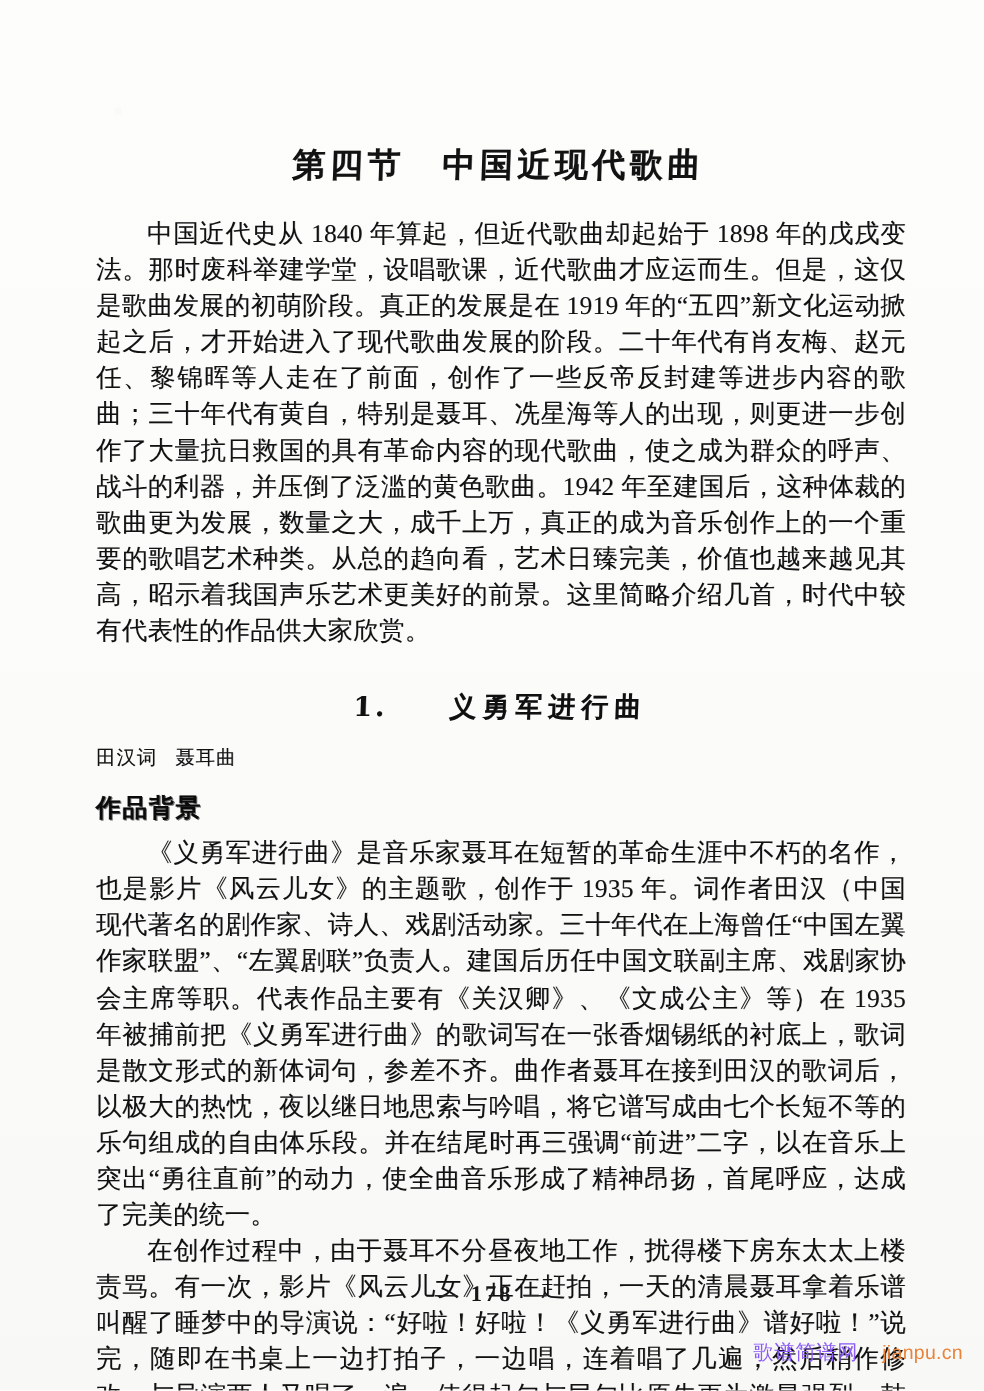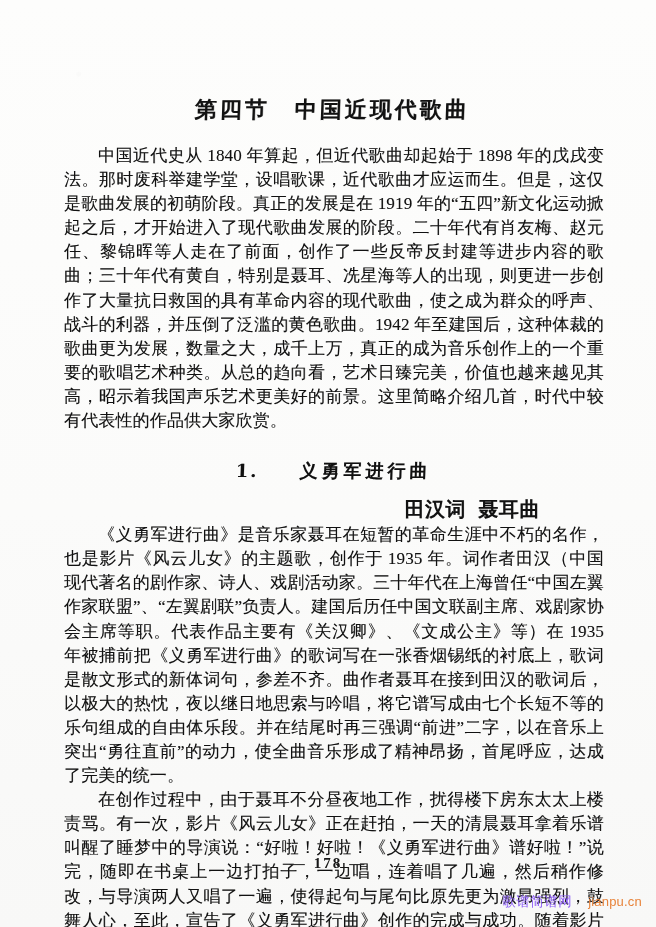--- a/index.html
+++ b/index.html
@@ -80,23 +80,22 @@
   .song-heading .num {
     letter-spacing: 2px;
     font-style: normal;
   }
 
   
   .credits {
     margin: 0;
     padding-top: 13px;
     padding-right: 64px;
-    text-align: right;
-    font-size: 20px;
-    font-weight: 700;
+    font-size: 13px;
+    font-weight: 400;
     letter-spacing: 0.6px;
     color: #121212;
     text-shadow: 0.3px 0.2px 0 rgba(0,0,0,0.3);
   }
   .credits .gap { display: inline-block; width: 12px; }
 
   
   .subheading {
     margin: 0;
     padding-top: 14px;
@@ -165,20 +164,21 @@
   <h2 class="song-heading">
     <span class="num">1.</span>
     <span class="spacer">&nbsp;&nbsp;</span>
     <span>义勇军进行曲</span>
   </h2>
 
   <p class="credits">
     <span>田汉词</span><span class="gap"></span><span>聂耳曲</span>
   </p>
 
+  <h3 class="subheading">作品背景</h3>
 
   <p class="para">《义勇军进行曲》是音乐家聂耳在短暂的革命生涯中不朽的名作，也是影片《风云儿女》的主题歌，创作于 1935 年。词作者田汉（中国现代著名的剧作家、诗人、戏剧活动家。三十年代在上海曾任“中国左翼作家联盟”、“左翼剧联”负责人。建国后历任中国文联副主席、戏剧家协会主席等职。代表作品主要有《关汉卿》、《文成公主》等）在 1935 年被捕前把《义勇军进行曲》的歌词写在一张香烟锡纸的衬底上，歌词是散文形式的新体词句，参差不齐。曲作者聂耳在接到田汉的歌词后，以极大的热忱，夜以继日地思索与吟唱，将它谱写成由七个长短不等的乐句组成的自由体乐段。并在结尾时再三强调“前进”二字，以在音乐上突出“勇往直前”的动力，使全曲音乐形成了精神昂扬，首尾呼应，达成了完美的统一。</p>
 
   <p class="para">在创作过程中，由于聂耳不分昼夜地工作，扰得楼下房东太太上楼责骂。有一次，影片《风云儿女》正在赶拍，一天的清晨聂耳拿着乐谱叫醒了睡梦中的导演说：“好啦！好啦！《义勇军进行曲》谱好啦！”说完，随即在书桌上一边打拍子，一边唱，连着唱了几遍，然后稍作修改，与导演两人又唱了一遍，使得起句与尾句比原先更为激昂强烈，鼓舞人心，至此，宣告了《义勇军进行曲》创作的完成与成功。随着影片《风云儿女》的放映，《义勇军进行曲》迅速传遍各地。抗战爆发后，它成为一支号召全国人民奋起抗日典型有力的战歌。由于词曲所具有的高度的概括性、深沉的历史感和动人心魄的艺术力量，为此在中国人民争取自由解放的革命斗争中起过巨大的鼓舞作用。1949 年中华人民共和国成立前夕，中国人民政治协商会议第一届全体会议决议在国歌未正式确定前，以田汉作词，聂耳作曲的《义勇军进行曲》为代国歌。1978 年第五届全国人民代表大会第五次会议决定《义勇军进行曲》为中华人民共和国国歌。</p>
 
 </div>
 
 <div class="page-number">
   <span class="dash">—</span><span>178</span><span class="dash">—</span>
 </div>

